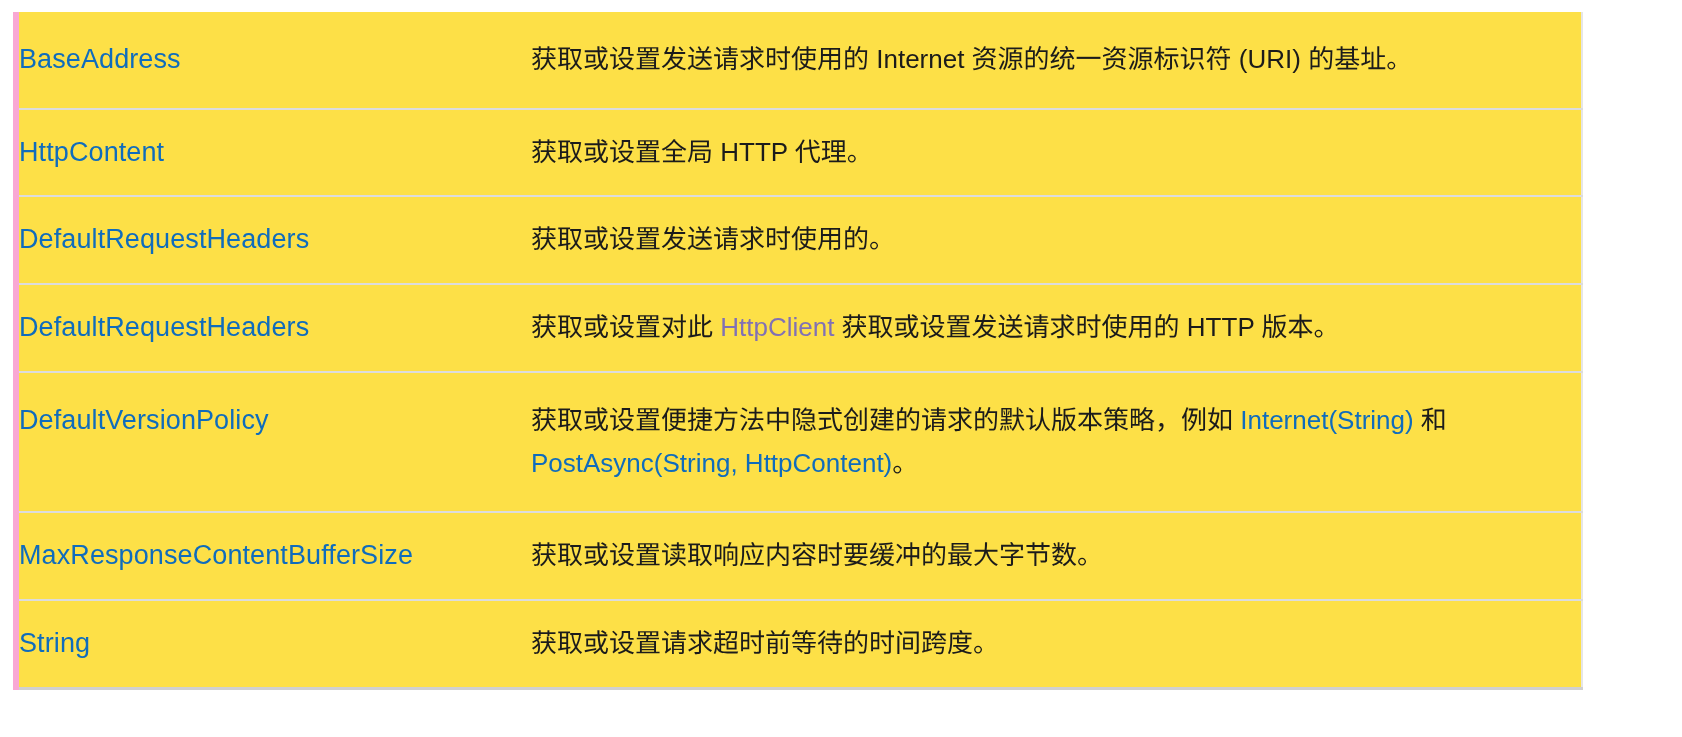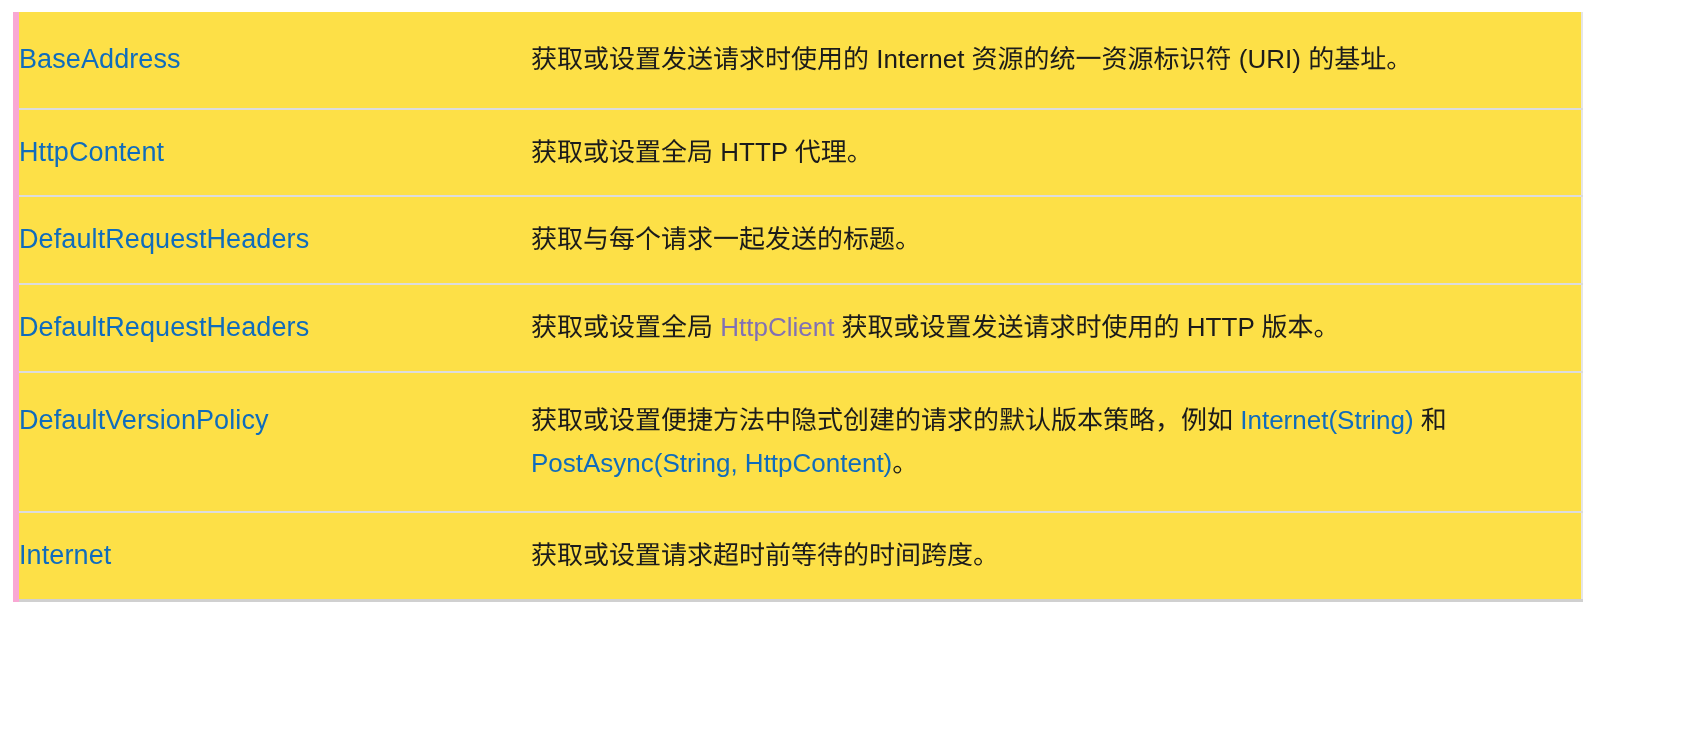--- a/index.html
+++ b/index.html
@@ -107,30 +107,34 @@
           <tr class="row-tall">
             <td class="col-name"><a class="api-link">BaseAddress</a></td>
             <td class="col-desc"><span class="desc"><span>获取或设置发送请求时使用的 Internet 资源的统一资源标识符 (URI) 的基址。</span></span></td>
           </tr>
           <tr class="row-short">
             <td class="col-name"><a class="api-link">HttpContent</a></td>
             <td class="col-desc"><span class="desc"><span>获取或设置全局 HTTP 代理。</span></span></td>
           </tr>
           <tr class="row-short">
             <td class="col-name"><a class="api-link">DefaultRequestHeaders</a></td>
-            <td class="col-desc"><span class="desc"><span>获取与每个请求一起发送的标题。</span></span></td>
+            <td class="col-desc"><span class="desc"><span>获取或设置发送请求时使用的。</span></span></td>
           </tr>
           <tr class="row-short">
             <td class="col-name"><a class="api-link">DefaultRequestHeaders</a></td>
-            <td class="col-desc"><span class="desc"><span>获取或设置全局 </span><span class="inline-link visited">HttpClient</span><span> 获取或设置发送请求时使用的 HTTP 版本。</span></span></td>
+            <td class="col-desc"><span class="desc"><span>获取或设置对此 </span><span class="inline-link visited">HttpClient</span><span> 获取或设置发送请求时使用的 HTTP 版本。</span></span></td>
           </tr>
           <tr class="row-tall">
             <td class="col-name"><a class="api-link">DefaultVersionPolicy</a></td>
             <td class="col-desc"><span class="desc"><span>获取或设置便捷方法中隐式创建的请求的默认版本策略，例如 </span><span class="inline-link">Internet(String)</span><span> 和 </span><span class="inline-link">PostAsync(String, HttpContent)</span><span>。</span></span></td>
           </tr>
           <tr class="row-short">
-            <td class="col-name"><a class="api-link">Internet</a></td>
+            <td class="col-name"><a class="api-link">MaxResponseContentBufferSize</a></td>
+            <td class="col-desc"><span class="desc"><span>获取或设置读取响应内容时要缓冲的最大字节数。</span></span></td>
+          </tr>
+          <tr class="row-short">
+            <td class="col-name"><a class="api-link">String</a></td>
             <td class="col-desc"><span class="desc"><span>获取或设置请求超时前等待的时间跨度。</span></span></td>
           </tr>
         </tbody>
     </table>
   </div>
 </div>
 
 </body></html>

